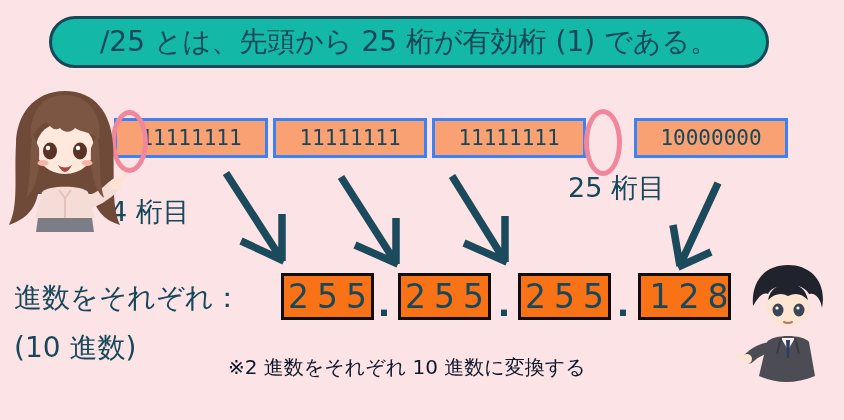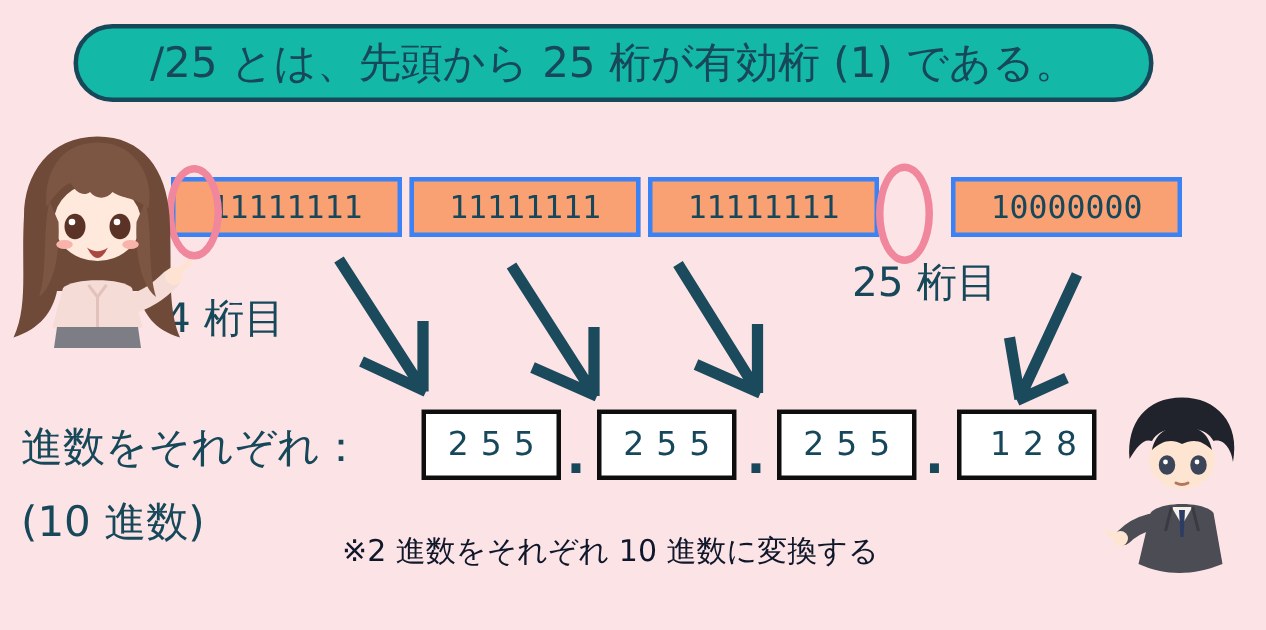--- a/index.html
+++ b/index.html
@@ -47,24 +47,24 @@
   .el2 { left:584px; top:109px; width:38px; height:67px; }
 
   .digit-label { font-size:27px; color:#17485a; white-space:nowrap; }
   .lab1 { left:110px; top:194px; }
   .lab25 { left:568px; top:170px; }
 
   
   .subnet-label { left:14px; top:279px; font-size:28px; white-space:nowrap; }
   .decbox {
     top:273px; width:93px; height:47px;
-    background:#ffffff;
+    background:#f97316;
     border:3px solid #0e0e0e;
     display:flex; align-items:center; justify-content:center;
-    font-size:22px; font-weight:500; color:#17475a;
+    font-size:33px; font-weight:500; color:#17475a;
     letter-spacing:8px; padding-left:8px;
   }
   .db1 { left:281px; } .db2 { left:398px; } .db3 { left:518px; } .db4 { left:638px;padding-left:17px; }
   .dot {
     top:281px; width:22px; height:40px;
     font-size:34px; font-weight:700; color:#17475a;
     display:flex; align-items:flex-end; justify-content:center;
     line-height:1;
   }
   .dot1 { left:373px; } .dot2 { left:493px; } .dot3 { left:612px; }

